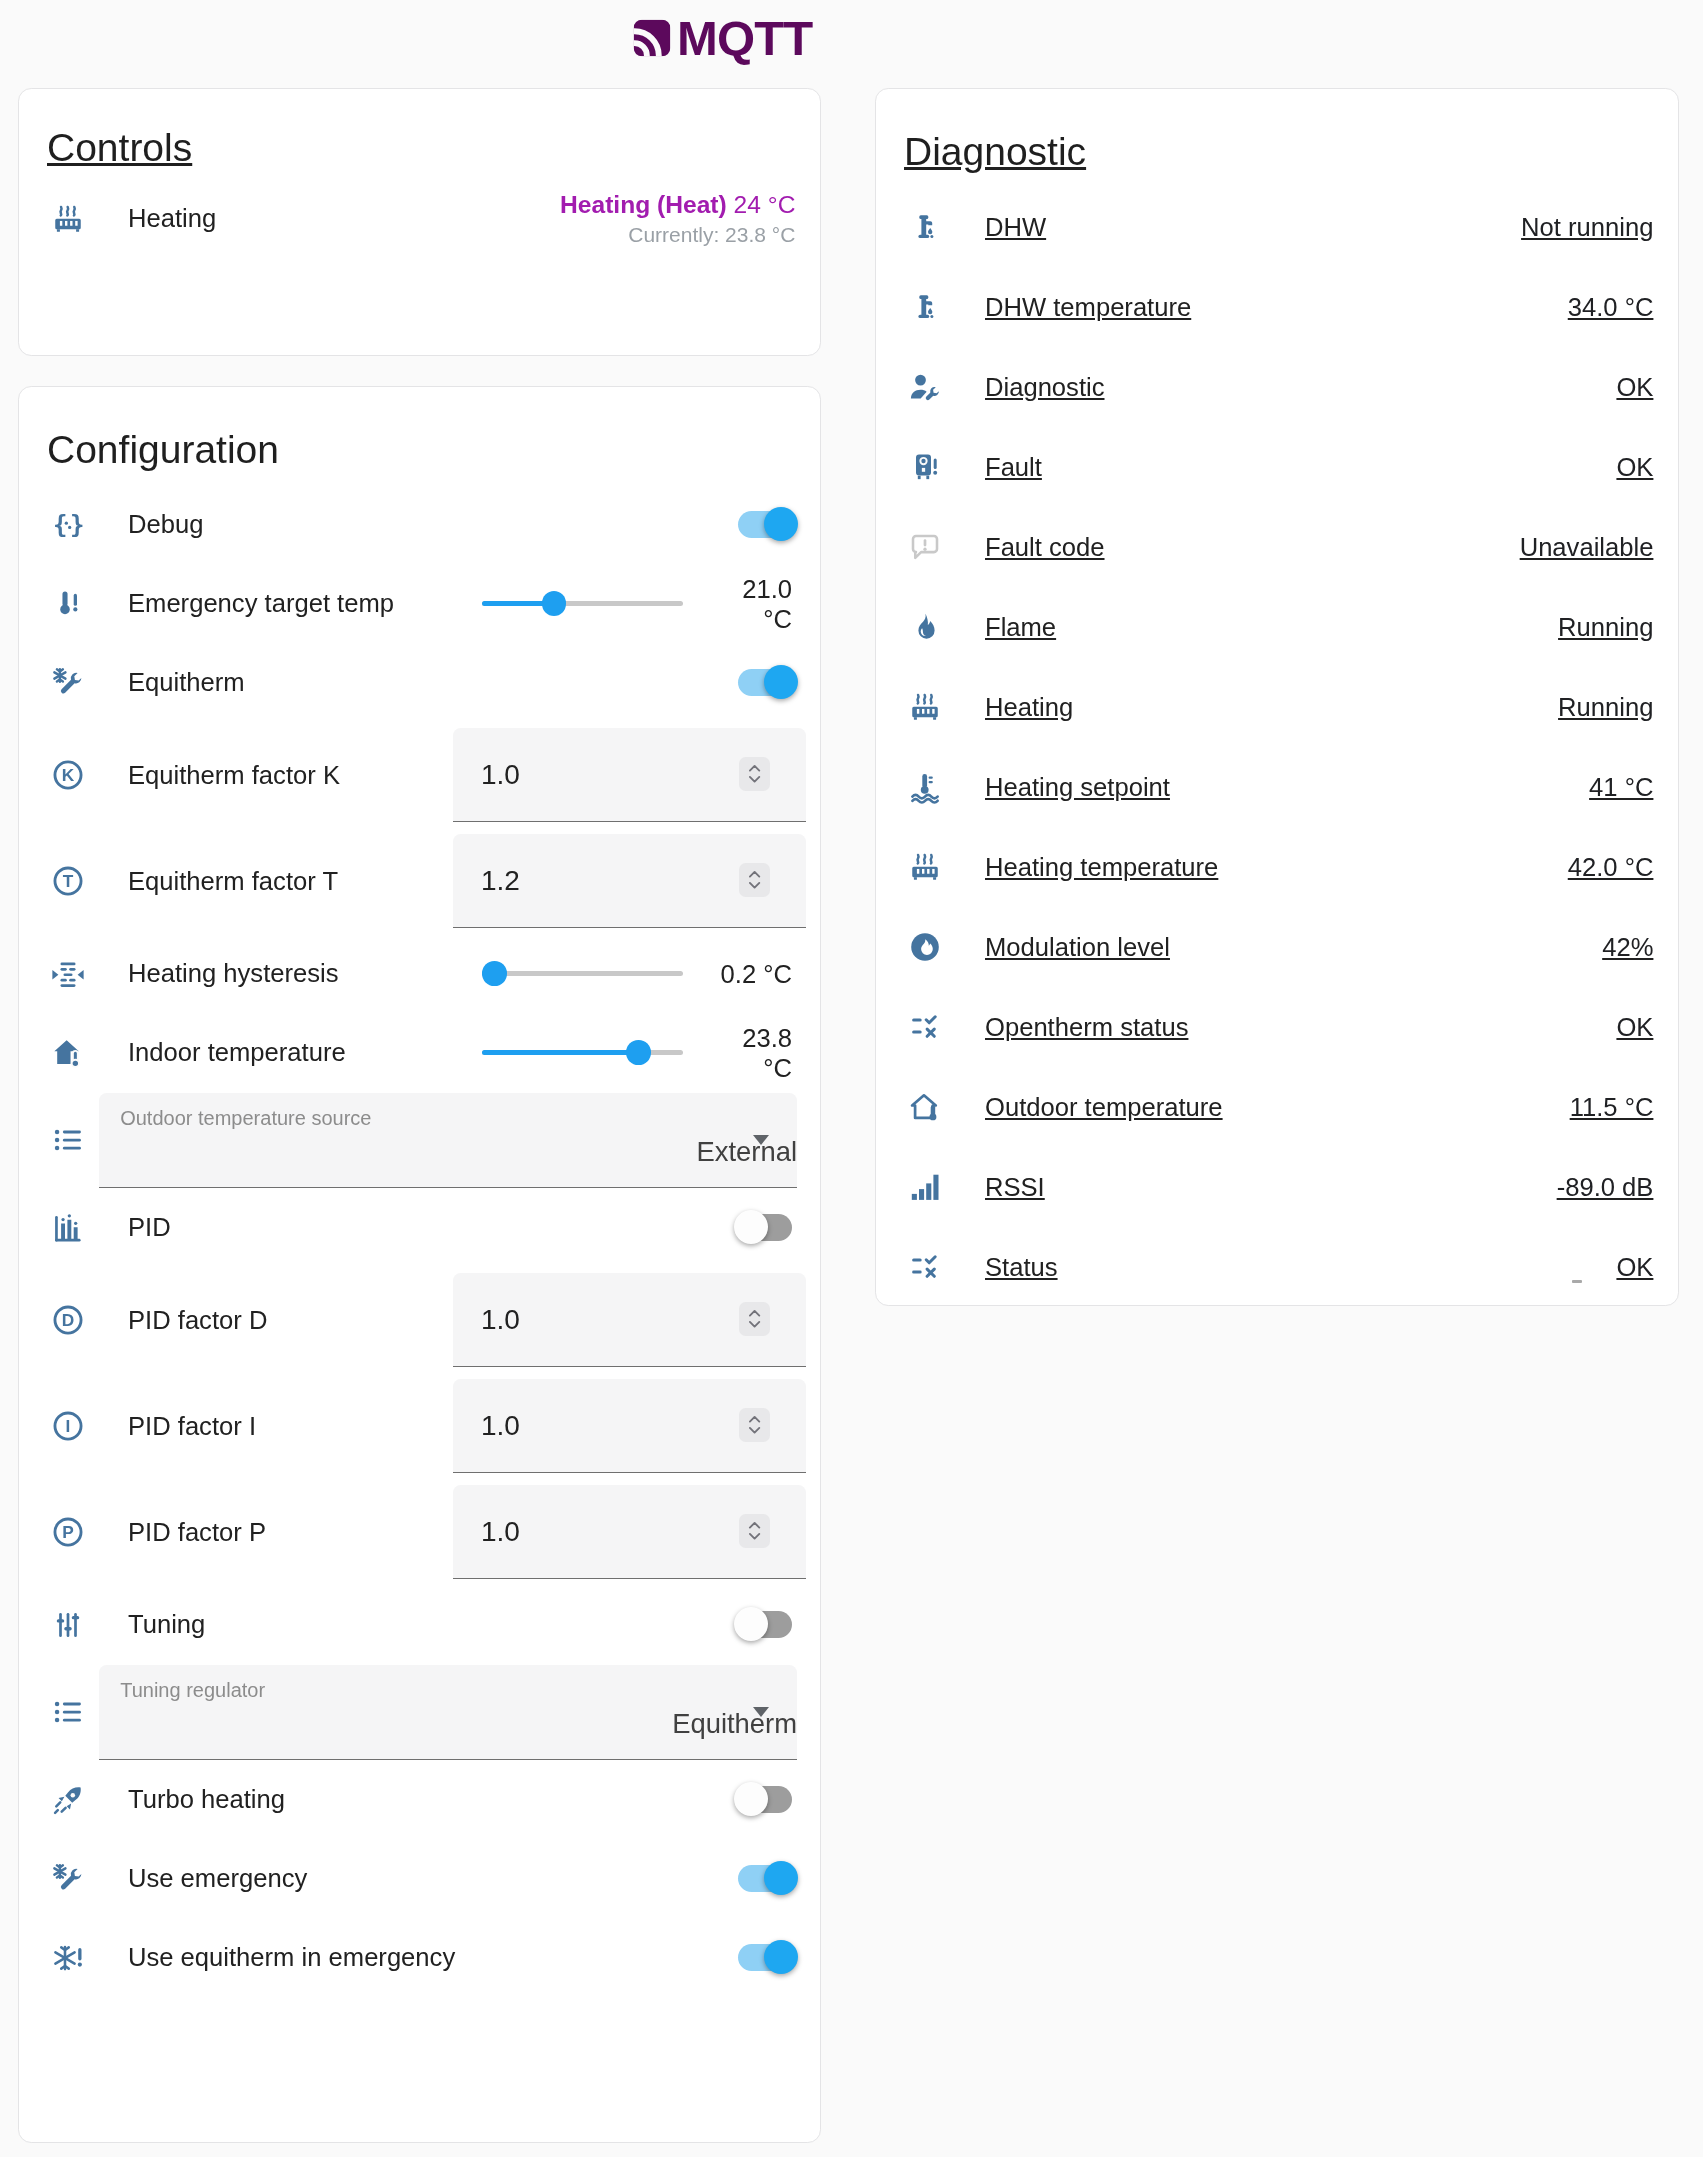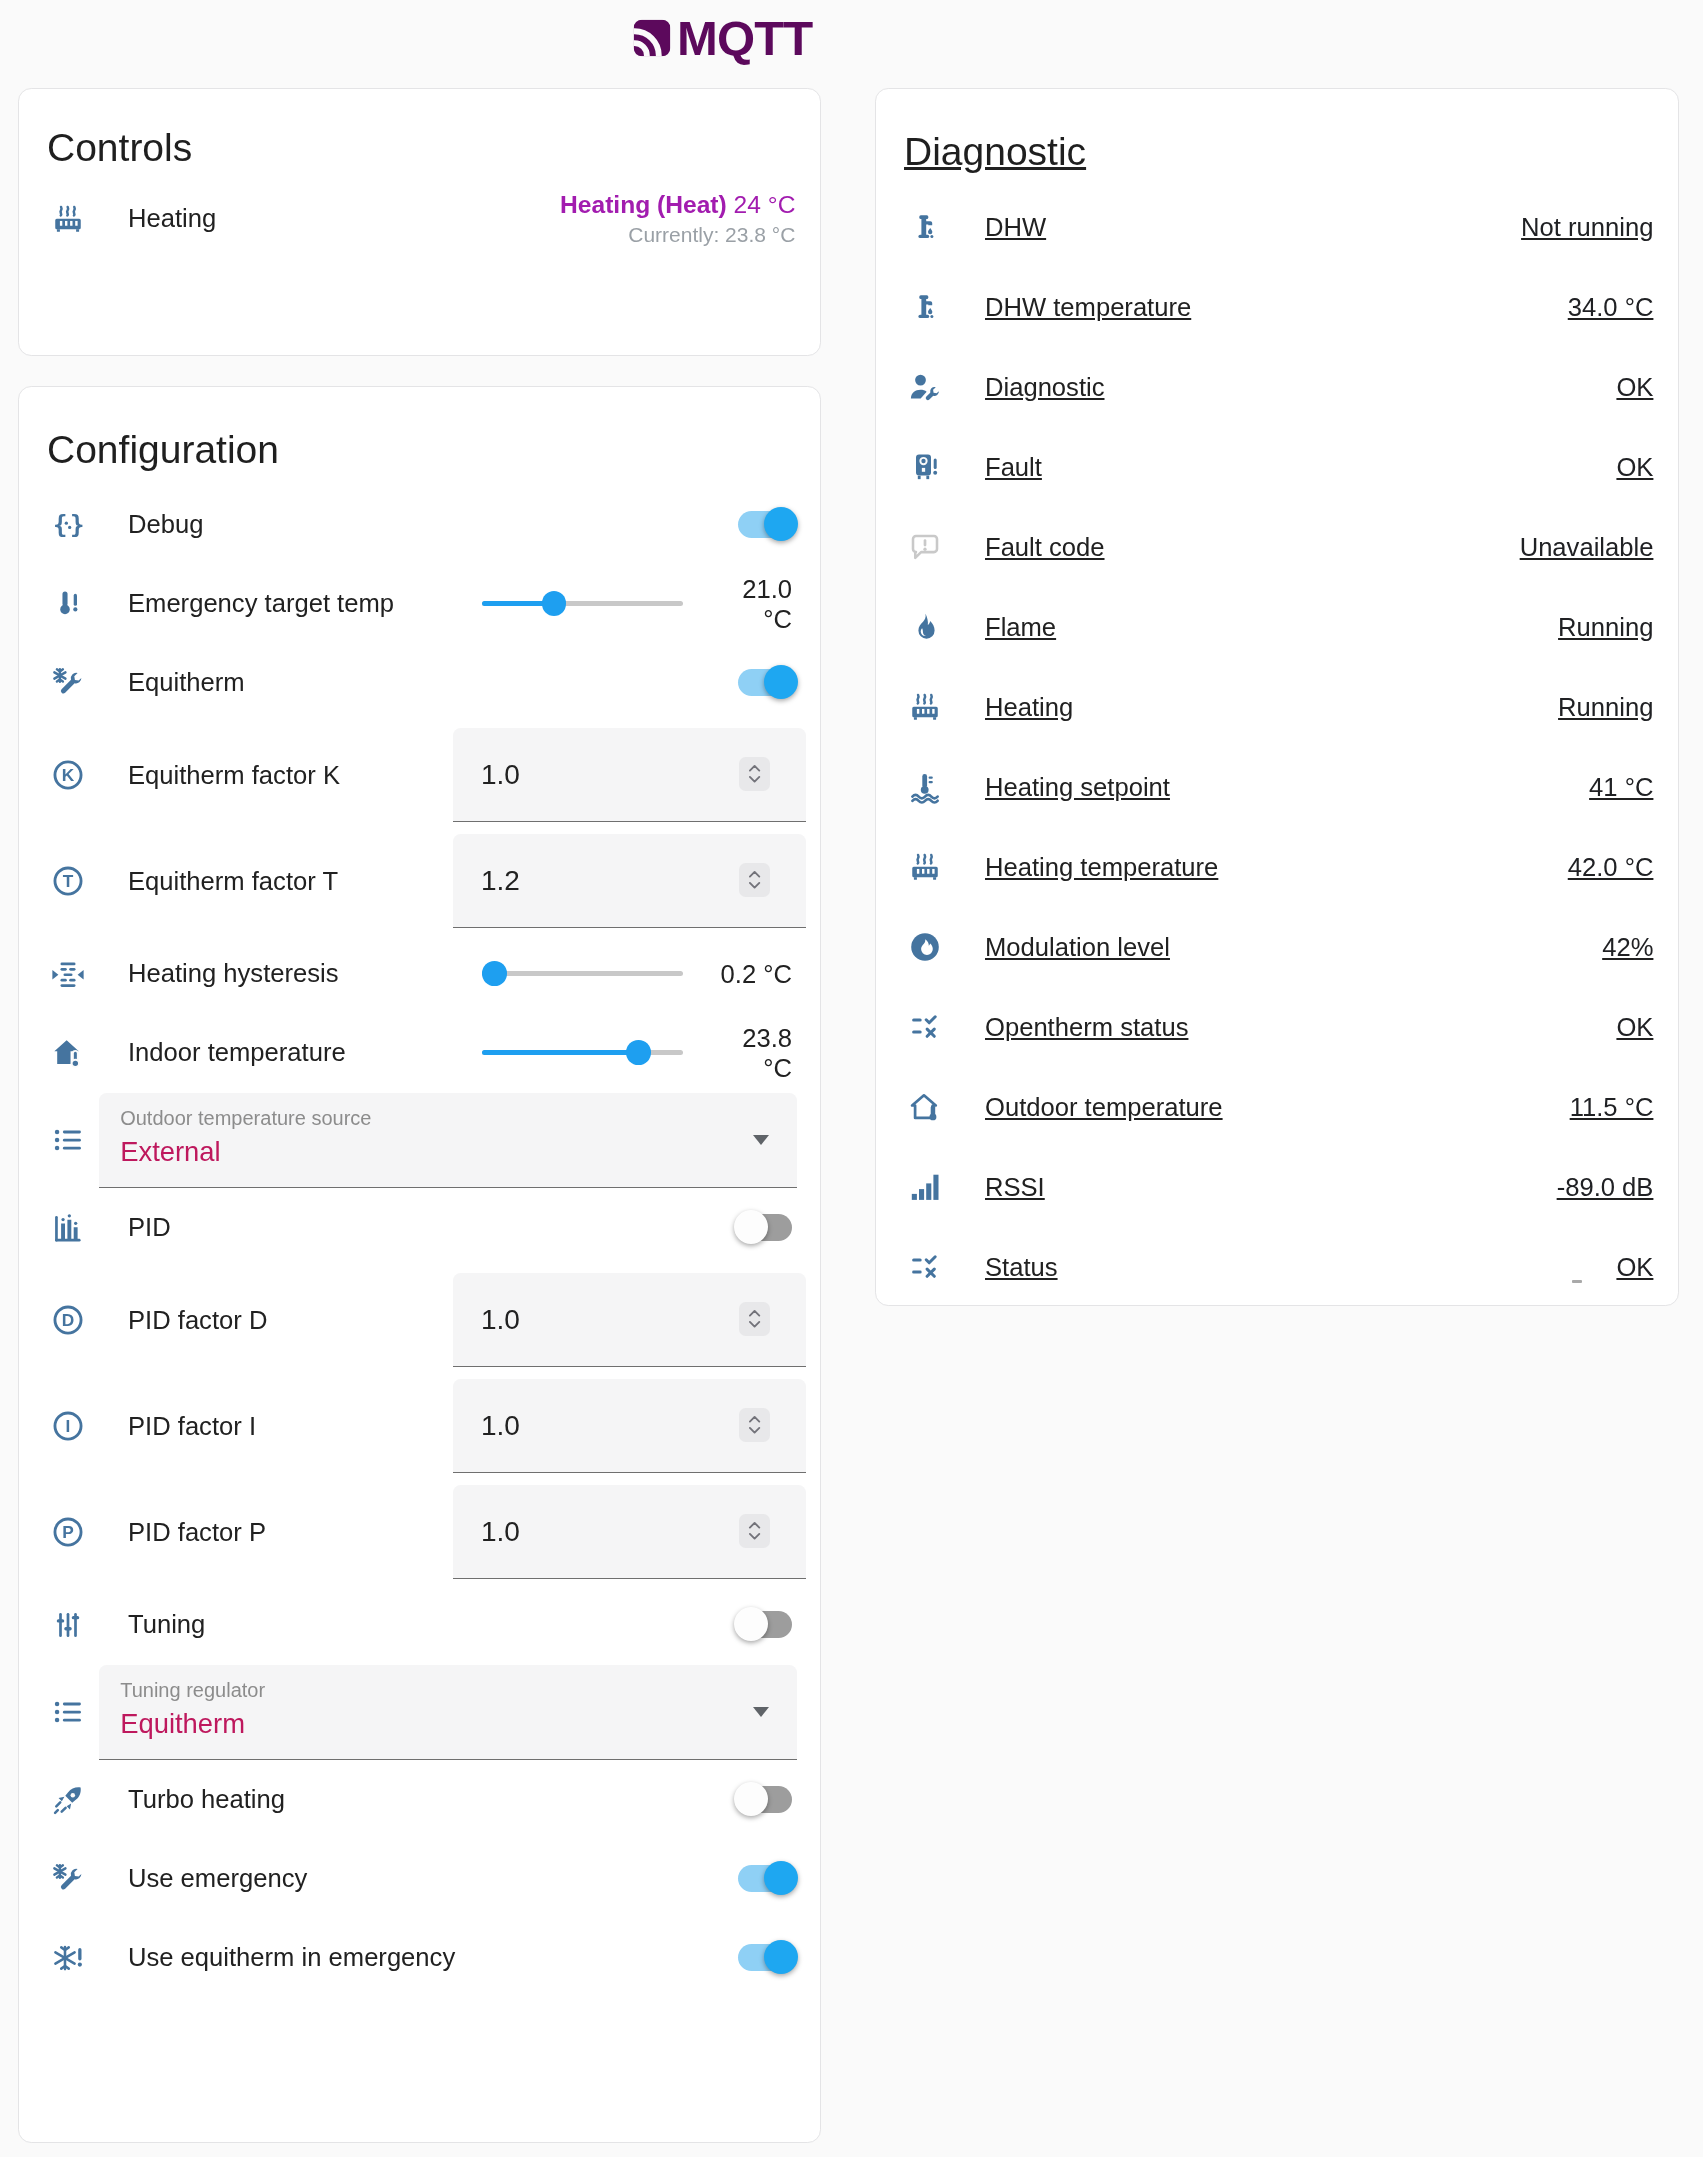--- a/index.html
+++ b/index.html
@@ -7,21 +7,21 @@
   .header{height:88px;position:relative;}
   .logo{position:absolute;left:630px;top:9.5px;display:flex;align-items:center;gap:3px;}
   .logo svg{width:44px;height:44px;}
   .logo .logo-text{font-size:49px;font-weight:bold;color:#5c095c;letter-spacing:-0.9px;}
   .main{display:flex;gap:54px;padding-left:18px;align-items:flex-start;}
   .col-left{width:803px;display:flex;flex-direction:column;gap:30px;}
   .col-right{width:804px;}
   .card{background:#ffffff;border:0.9px solid #e4e4e6;border-radius:13.2px;box-sizing:border-box;}
   .card h2{margin:0;padding:42px 28px 13.2px 28px;font-size:39px;font-weight:400;color:#1f1f1f;line-height:1.1;}
   .controls-card{height:268px;}
-  .controls-card h2{padding:38px 28px 9.5px 28px;}
+  .controls-card h2{padding:38px 28px 9.5px 28px;text-decoration:underline;}
   .config-card{height:1757px;}
   .diag-card{height:1218px;position:relative;text-decoration:underline;}
   .ico{width:36px;height:36px;flex:none;color:#45749f;}
   .ico.dis{color:#c9c9c9;}
   
   .row{min-height:79px;display:flex;align-items:center;padding:0 28px 0 31px;}
   .row.num{min-height:106px;padding-right:14px;}
   .row.sel{min-height:96px;padding-right:23px;}
   .label{margin-left:42px;font-size:25.6px;color:#212121;}
   .ctl{margin-left:auto;display:flex;align-items:center;}
@@ -48,21 +48,21 @@
   
   .numbox{margin-left:auto;width:353px;height:93px;background:#f5f5f6;border-bottom:1.9px solid #6f6f6f;
     border-radius:7.6px 7.6px 0 0;display:flex;align-items:center;position:relative;cursor:text;}
   .numval{margin-left:28px;font-size:28px;}
   .stepper{position:absolute;right:36px;top:29px;width:31px;height:34px;background:#e8e8ea;border-radius:6.6px;
     display:flex;flex-direction:column;align-items:center;justify-content:center;gap:2.8px;cursor:pointer;}
   
   .selbox{margin-left:13.2px;flex:1;height:95px;box-sizing:border-box;background:#f5f5f6;
     border-bottom:1.9px solid #6f6f6f;border-radius:7.6px 7.6px 0 0;padding:14px 0 0 21px;position:relative;cursor:pointer;}
   .sel-label{font-size:20px;color:#8c8c8c;}
-  .sel-value{font-size:27.4px;margin-top:6.6px;color:#be185d;}
+  .sel-value{font-size:27.4px;margin-top:6.6px;color:#404040;text-align:right;}
   .sel-arrow{position:absolute;right:28px;top:42px;width:0;height:0;
     border-left:8.5px solid transparent;border-right:8.5px solid transparent;border-top:10.4px solid #5f6368;}
   
   .d-row{height:80px;display:flex;align-items:center;padding:0 24.6px 0 31px;}
   .dval{margin-left:auto;font-size:25.6px;color:#202124;}
   .stray{position:absolute;left:696px;top:1191px;width:9.5px;height:2.8px;background:#a9a9a9;border-radius:0.9px;}
 </style>
 </head>
 <body>
 

